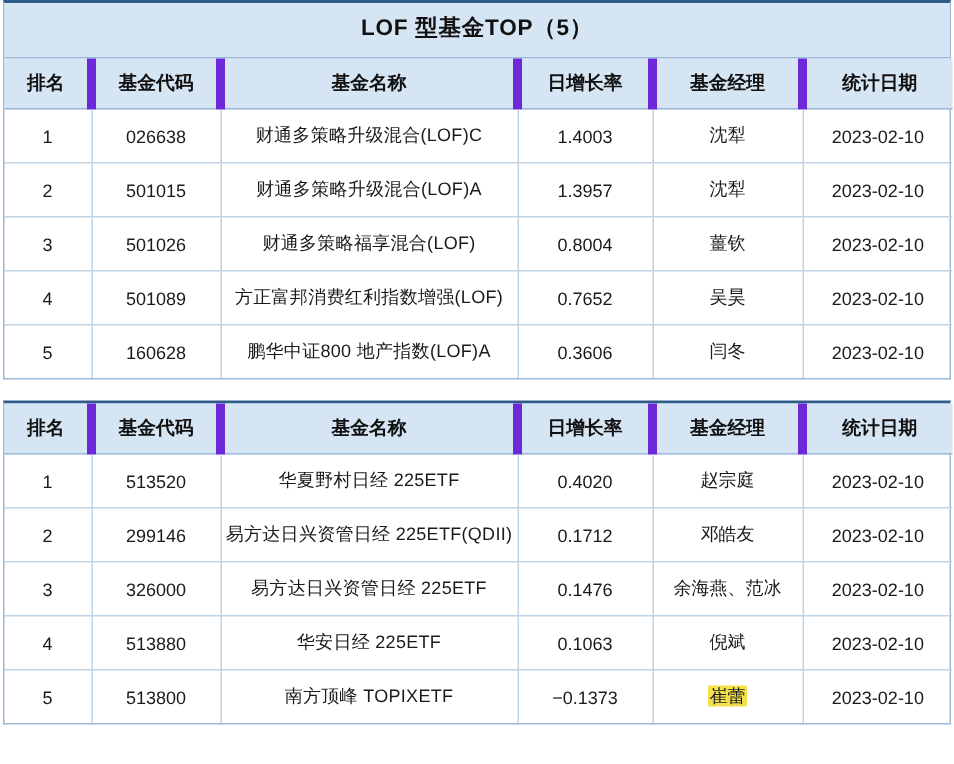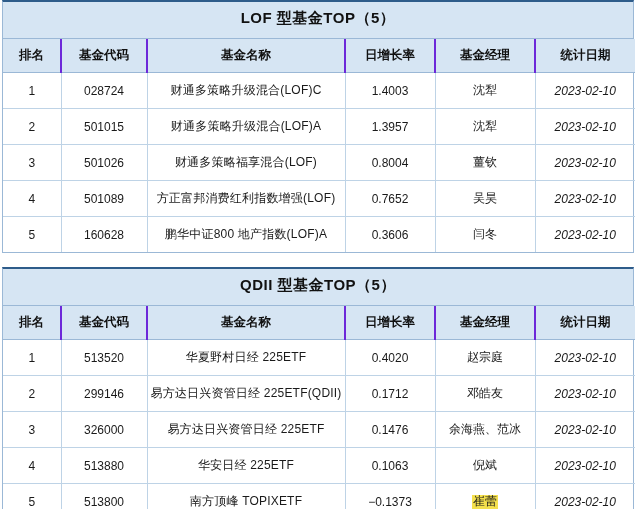--- a/index.html
+++ b/index.html
@@ -49,59 +49,57 @@
     border-collapse: collapse;
     table-layout: fixed;
     font-size: 12px;
   }
   table.fund-table th {
     background: #d6e5f3;
     font-weight: bold;
     font-size: 12.5px;
     color: #111111;
     padding: 8px 2px;
-    border-right: 2px solid #6d28d9;
+    border-right: 6px solid #6d28d9;
     border-bottom: 1px solid #9bb8d6;
     text-align: center;
   }
   table.fund-table th:last-child {
     border-right: none;
   }
   table.fund-table td {
     padding: 9px 2px;
     border-right: 1px solid #bed3e6;
     border-bottom: 1px solid #bed3e6;
     text-align: center;
     font-size: 12px;
     color: #1a1a1a;
     white-space: nowrap;
     overflow: hidden;
   }
   table.fund-table td:last-child {
     border-right: none;
-    font-style: italic;
   }
   table.fund-table tr:last-child td {
     border-bottom: none;
   }
   .col-rank { width: 58px; }
   .col-code { width: 86px; }
   .col-name { width: 198px; }
   .col-rate { width: 90px; }
   .col-mgr  { width: 100px; }
   .col-date { width: 100px; }
   .cell-name {
     letter-spacing: 0.2px;
     margin-top: 16px;
   }
   .hl-mgr {
     background: #f4e04d;
     display: inline;
     padding: 0 1px;
-    font-family: Liberation Mono, monospace;
   }
 </style>
 </head>
 <body>
 
 <div class="page">
 
   <div class="table-block">
     <div class="title-bar">LOF 型基金TOP（5）</div>
     <table class="fund-table">
@@ -119,21 +117,21 @@
           <th>基金代码</th>
           <th>基金名称</th>
           <th>日增长率</th>
           <th>基金经理</th>
           <th>统计日期</th>
         </tr>
       </thead>
       <tbody>
         <tr>
           <td>1</td>
-          <td>028724</td>
+          <td>026638</td>
           <td class="cell-name">财通多策略升级混合(LOF)C</td>
           <td>1.4003</td>
           <td>沈犁</td>
           <td>2023-02-10</td>
         </tr>
         <tr>
           <td>2</td>
           <td>501015</td>
           <td class="cell-name">财通多策略升级混合(LOF)A</td>
           <td>1.3957</td>
@@ -164,21 +162,20 @@
           <td>闫冬</td>
           <td>2023-02-10</td>
         </tr>
       </tbody>
     </table>
   </div>
 
   <div class="block-gap"></div>
 
   <div class="table-block">
-    <div class="title-bar">QDII 型基金TOP（5）</div>
     <table class="fund-table">
       <colgroup>
         <col class="col-rank">
           <col class="col-code">
           <col class="col-name">
         <col class="col-rate">
           <col class="col-mgr">
           <col class="col-date">
       </colgroup>
       <thead>

